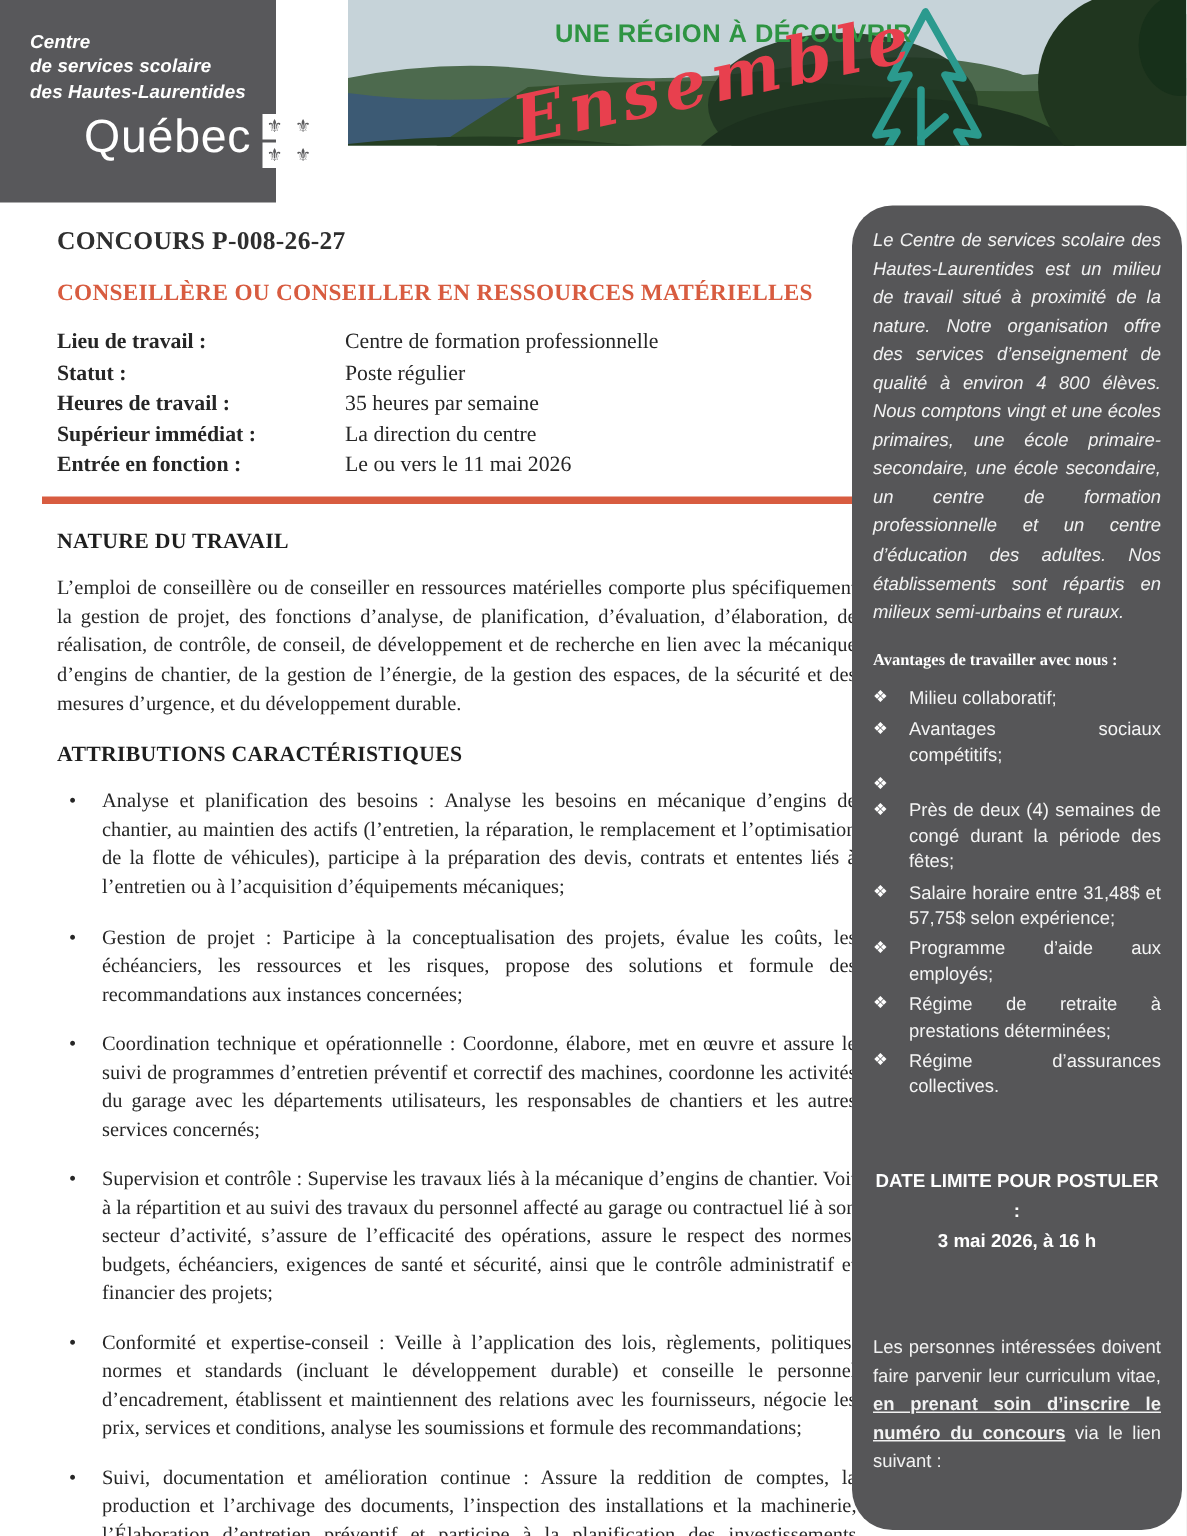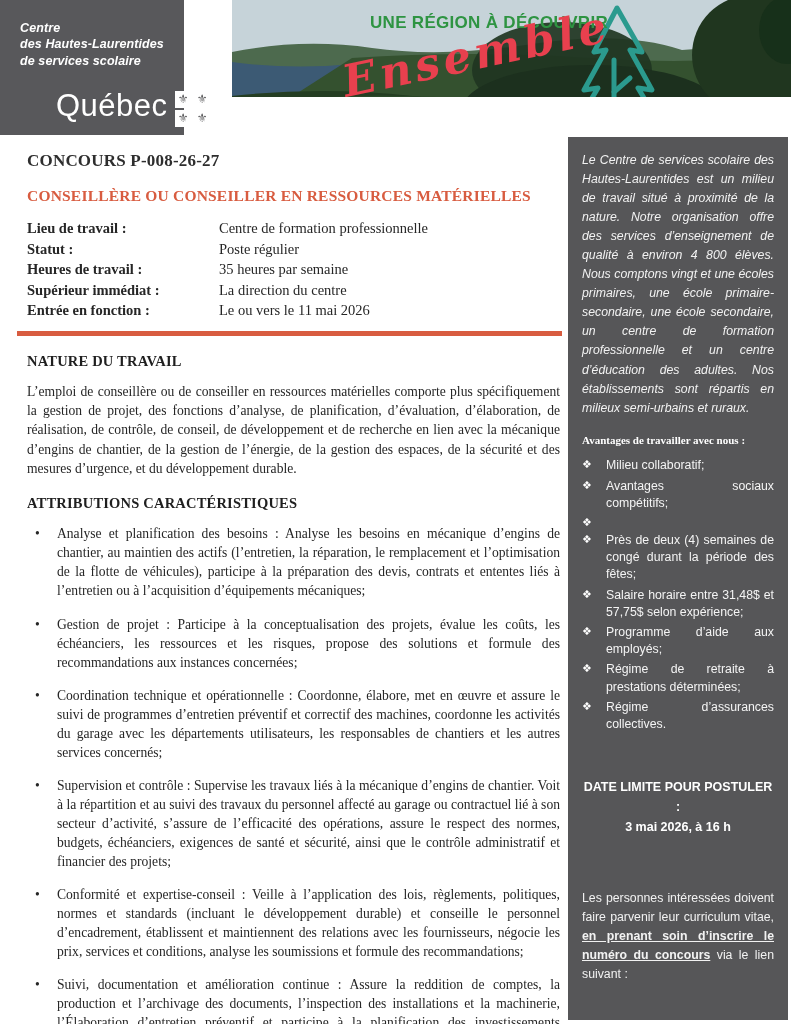--- a/index.html
+++ b/index.html
@@ -13,21 +13,21 @@
   
   .header { position: absolute; top: 0; left: 0; width: 791px; height: 135px; }
   .logo-box {
     position: absolute; top: 0; left: 0; width: 184px; height: 135px;
     background: #58585b; color: #fff; padding: 20px 0 0 20px; z-index: 2;
   }
   .org-lines {
     font-family: "Liberation Sans", sans-serif; font-style: italic; font-weight: bold;
     font-size: 12.5px; line-height: 1.3; letter-spacing: .1px;
   }
-  .quebec-row { display: flex; align-items: center; margin-top: 16px; padding-left: 36px; }
+  .quebec-row { display: flex; align-items: center; margin-top: 1px; padding-left: 36px; }
   .quebec-word {
     font-family: "Liberation Sans", sans-serif; font-size: 31px; font-weight: 400;
     letter-spacing: .5px;
   }
   .fleur-grid {
     display: grid; grid-template-columns: 17px 17px; grid-template-rows: 17px 17px;
     gap: 2px; margin-left: 7px; margin-top: 6px;
   }
   .fleur-cell {
     background: #fff; color: #5a5a5c; display: flex; align-items: center; justify-content: center;
@@ -45,21 +45,21 @@
   .banner-script {
     position: absolute; top: 28px; left: 108px;
     font-family: "DejaVu Serif", serif; font-style: italic; font-weight: bold;
     font-size: 44px; color: #e8404e; transform: rotate(-12deg); z-index: 3;
     letter-spacing: 4px;
   }
   .tree-overlay { position: absolute; top: 0; left: 0; z-index: 2; pointer-events: none; }
 
   
   .main {
-    position: absolute; top: 135px; left: 5px; width: 557px; height: 830px;
+    position: absolute; top: 135px; left: 16px; width: 557px; height: 830px;
     padding: 16px 0 0 22px; color: #262626;
   }
   .concours {
     font-size: 17px; font-weight: bold; color: #2e2e2e; letter-spacing: .2px;
   }
   .job-title {
     margin-top: 16px; font-size: 15.5px; font-weight: bold; color: #d85c40;
     letter-spacing: .2px;
   }
   .details { margin-top: 13px; }
@@ -79,21 +79,21 @@
     width: 533px;
   }
   .attr-list { margin-top: 12px; width: 533px; }
   .attr-item { display: flex; margin-bottom: 14px; }
   .attr-bullet { width: 30px; padding-left: 8px; font-size: 13.6px; line-height: 1.4; }
   .attr-text { flex: 1; font-size: 13.6px; line-height: 1.4; text-align: justify; }
 
   
   .sidebar {
     position: absolute; top: 137px; left: 568px; width: 220px; height: 883px;
-    background: #565658; color: #f4f4f4; padding: 14px 14px 0 14px;
+    background: #565658; color: #f4f4f4; padding: 14px 14px 0 14px; border-radius: 27px;
   }
   .side-intro {
     font-family: "Liberation Sans", sans-serif; font-style: italic;
     font-size: 12.3px; line-height: 1.55; text-align: justify; color: #f2f2f2;
   }
   .benefits-heading {
     margin-top: 16px; font-family: "Liberation Serif", serif; font-weight: bold;
     font-size: 11px; line-height: 1.25; color: #ffffff;
   }
   .benefits { margin-top: 10px; }
@@ -119,22 +119,22 @@
 </head>
 <body>
 
 <div class="page">
 
   <div class="header">
 
     <div class="logo-box">
       <div class="org-lines">
         <div>Centre</div>
+        <div>de services scolaire</div>
         <div>des Hautes-Laurentides</div>
-        <div>de services scolaire</div>
       </div>
       <div class="quebec-row">
         <span class="quebec-word">Québec</span>
         <span class="fleur-grid">
           <span class="fleur-cell">⚜</span>
           <span class="fleur-cell">⚜</span>
           <span class="fleur-cell">⚜</span>
           <span class="fleur-cell">⚜</span>
         </span>
       </div>

